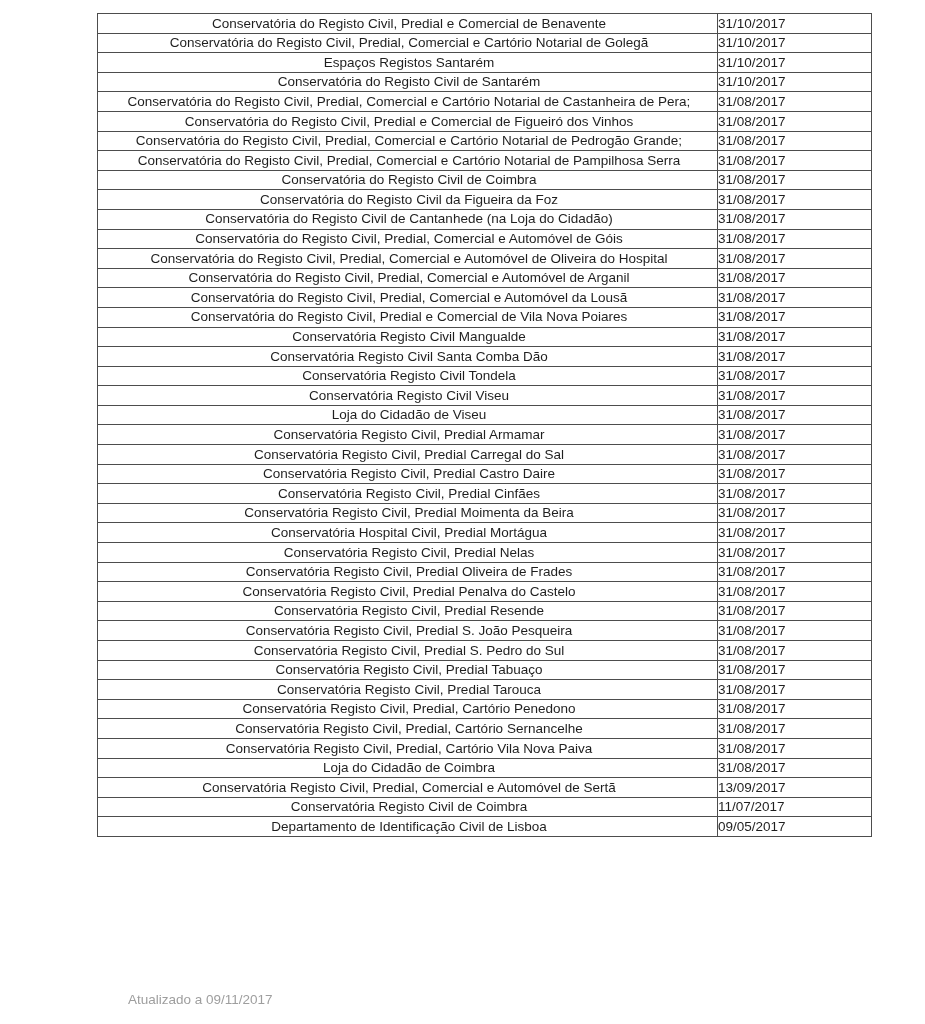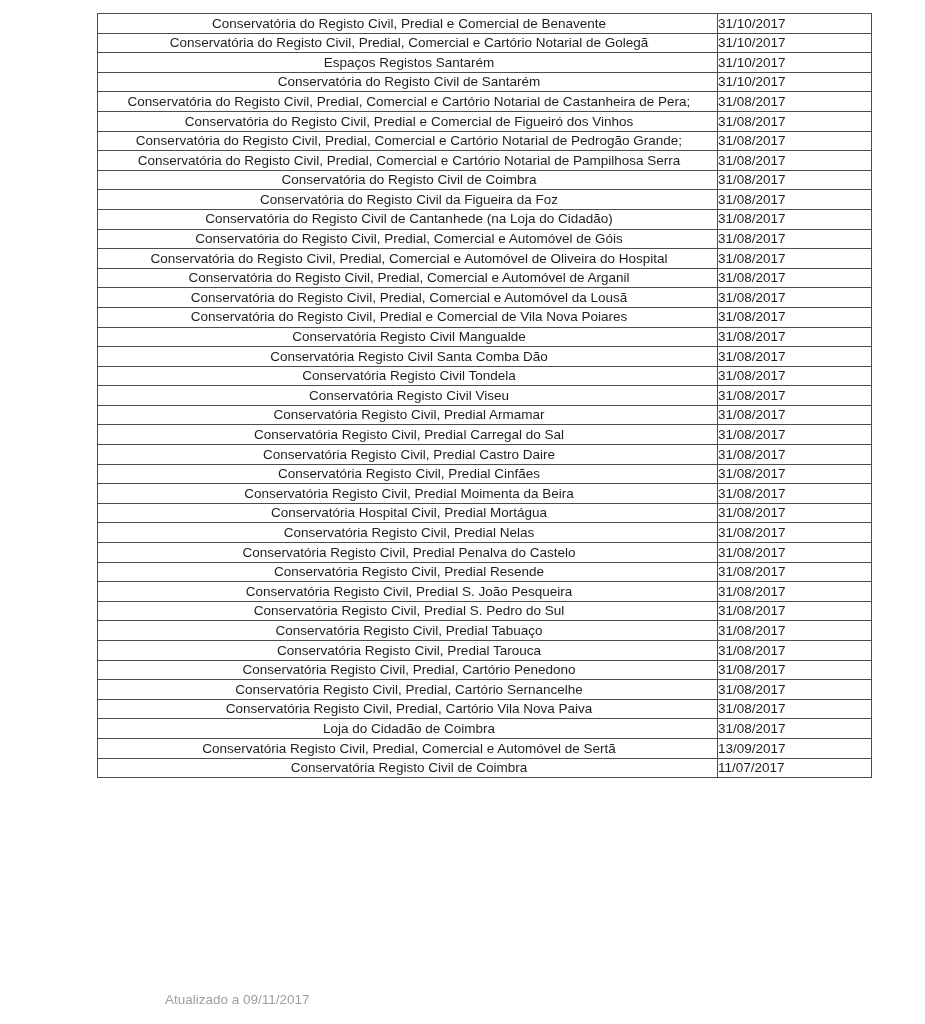--- a/index.html
+++ b/index.html
@@ -40,21 +40,20 @@
   }
   .office-table td.date-cell {
     padding: 0;
   }
   .footer-note {
     position: absolute;
     left: 128px;
     top: 992px;
     font-size: 13.5px;
     color: #9e9e9e;
-    margin-left: 37px;
   }
 </style>
 </head>
 <body>
 
 <table class="office-table">
   <colgroup>
     <col class="c-name">
     <col class="c-date">
   </colgroup>
@@ -133,20 +132,24 @@
       </tr>
       <tr>
         <td class="name-cell">Conservatória Registo Civil Tondela</td>
         <td class="date-cell">31/08/2017</td>
       </tr>
       <tr>
         <td class="name-cell">Conservatória Registo Civil Viseu</td>
         <td class="date-cell">31/08/2017</td>
       </tr>
       <tr>
+        <td class="name-cell">Loja do Cidadão de Viseu</td>
+        <td class="date-cell">31/08/2017</td>
+      </tr>
+      <tr>
         <td class="name-cell">Conservatória Registo Civil, Predial Armamar</td>
         <td class="date-cell">31/08/2017</td>
       </tr>
       <tr>
         <td class="name-cell">Conservatória Registo Civil, Predial Carregal do Sal</td>
         <td class="date-cell">31/08/2017</td>
       </tr>
       <tr>
         <td class="name-cell">Conservatória Registo Civil, Predial Castro Daire</td>
         <td class="date-cell">31/08/2017</td>
@@ -158,20 +161,24 @@
       <tr>
         <td class="name-cell">Conservatória Registo Civil, Predial Moimenta da Beira</td>
         <td class="date-cell">31/08/2017</td>
       </tr>
       <tr>
         <td class="name-cell">Conservatória Hospital Civil, Predial Mortágua</td>
         <td class="date-cell">31/08/2017</td>
       </tr>
       <tr>
         <td class="name-cell">Conservatória Registo Civil, Predial Nelas</td>
+        <td class="date-cell">31/08/2017</td>
+      </tr>
+      <tr>
+        <td class="name-cell">Conservatória Registo Civil, Predial Oliveira de Frades</td>
         <td class="date-cell">31/08/2017</td>
       </tr>
       <tr>
         <td class="name-cell">Conservatória Registo Civil, Predial Penalva do Castelo</td>
         <td class="date-cell">31/08/2017</td>
       </tr>
       <tr>
         <td class="name-cell">Conservatória Registo Civil, Predial Resende</td>
         <td class="date-cell">31/08/2017</td>
       </tr>
@@ -207,17 +214,21 @@
         <td class="name-cell">Loja do Cidadão de Coimbra</td>
         <td class="date-cell">31/08/2017</td>
       </tr>
       <tr>
         <td class="name-cell">Conservatória Registo Civil, Predial, Comercial e Automóvel de Sertã</td>
         <td class="date-cell">13/09/2017</td>
       </tr>
       <tr>
         <td class="name-cell">Conservatória Registo Civil de Coimbra</td>
         <td class="date-cell">11/07/2017</td>
+      </tr>
+      <tr>
+        <td class="name-cell">Departamento de Identificação Civil de Lisboa</td>
+        <td class="date-cell">09/05/2017</td>
       </tr>
     </tbody>
 </table>
 
 <div class="footer-note">Atualizado a 09/11/2017</div>
 
 </body></html>

